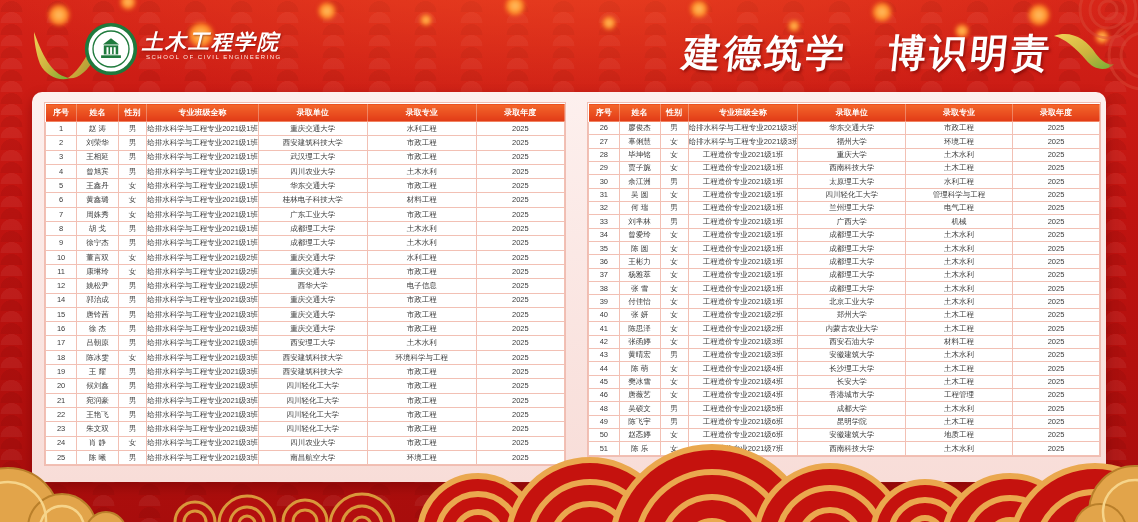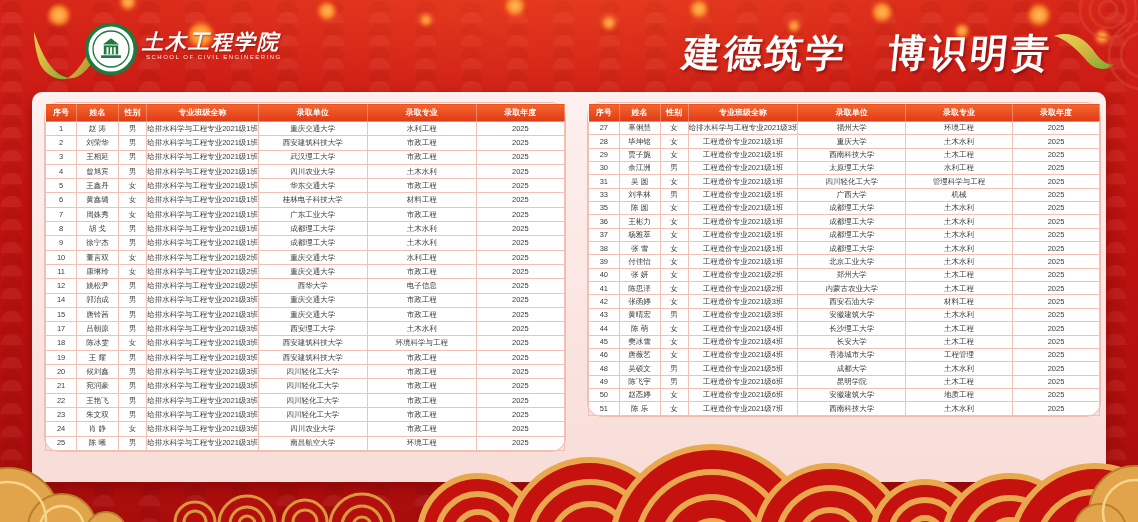--- a/index.html
+++ b/index.html
@@ -33,21 +33,21 @@
     letter-spacing:3px; transform:skewX(-6deg); text-shadow:2px 2px 3px rgba(100,0,0,.55); white-space:nowrap; }
   .slogan-ribbon { position:absolute; right:22px; top:28px; }
 
   
   .main-panel { position:absolute; left:32px; top:92px; width:1074px; height:390px;
     background:linear-gradient(180deg,#fdf0ee 0%,#f8ddd8 100%); border-radius:10px;
     box-shadow:0 5px 12px rgba(100,0,0,.45); }
 
   
   table { border-collapse:collapse; table-layout:fixed; background:#fff; }
-  .tbl { position:absolute; box-shadow:0 0 0 1px #f0bdb2;border-radius:14px; }
+  .tbl { position:absolute; box-shadow:0 0 0 1px #f0bdb2; }
   .tbl-left  { left:45px;  top:103px; width:520px; }
   .tbl-right { left:588px; top:103px; width:512px; }
   th { background:linear-gradient(180deg,#f4672b 0%,#e13a16 100%); color:#fff; font-weight:bold;
     font-size:8px; height:18px; border:1px solid rgba(255,255,255,.3); text-align:center; padding:0; }
   td { font-size:7.5px; color:#3b3b3b; border:1px solid #f2c0b4; text-align:center;
     padding:0; line-height:1; white-space:nowrap; overflow:hidden; }
   .tbl-left  td { height:14.3px; }
   .tbl-right td { height:13.35px; }
 
   
@@ -251,20 +251,29 @@
         <tr>
           <td>15</td>
           <td>唐铃茜</td>
           <td>男</td>
           <td>给排水科学与工程专业2021级3班</td>
           <td>重庆交通大学</td>
           <td>市政工程</td>
           <td>2025</td>
         </tr>
         <tr>
+          <td>16</td>
+          <td>徐 杰</td>
+          <td>男</td>
+          <td>给排水科学与工程专业2021级3班</td>
+          <td>重庆交通大学</td>
+          <td>市政工程</td>
+          <td>2025</td>
+        </tr>
+        <tr>
           <td>17</td>
           <td>吕朝原</td>
           <td>男</td>
           <td>给排水科学与工程专业2021级3班</td>
           <td>西安理工大学</td>
           <td>土木水利</td>
           <td>2025</td>
         </tr>
         <tr>
           <td>18</td>
@@ -356,20 +365,29 @@
           <th>姓名</th>
           <th>性别</th>
           <th>专业班级全称</th>
           <th>录取单位</th>
           <th>录取专业</th>
           <th>录取年度</th>
         </tr>
       </thead>
       <tbody>
         <tr>
+          <td>26</td>
+          <td>廖俊杰</td>
+          <td>男</td>
+          <td>给排水科学与工程专业2021级3班</td>
+          <td>华东交通大学</td>
+          <td>市政工程</td>
+          <td>2025</td>
+        </tr>
+        <tr>
           <td>27</td>
           <td>辜俐慧</td>
           <td>女</td>
           <td>给排水科学与工程专业2021级3班</td>
           <td>福州大学</td>
           <td>环境工程</td>
           <td>2025</td>
         </tr>
         <tr>
           <td>28</td>
@@ -401,26 +419,44 @@
         <tr>
           <td>31</td>
           <td>吴 圆</td>
           <td>女</td>
           <td>工程造价专业2021级1班</td>
           <td>四川轻化工大学</td>
           <td>管理科学与工程</td>
           <td>2025</td>
         </tr>
         <tr>
+          <td>32</td>
+          <td>何 瑞</td>
+          <td>男</td>
+          <td>工程造价专业2021级1班</td>
+          <td>兰州理工大学</td>
+          <td>电气工程</td>
+          <td>2025</td>
+        </tr>
+        <tr>
           <td>33</td>
           <td>刘芈林</td>
           <td>男</td>
           <td>工程造价专业2021级1班</td>
           <td>广西大学</td>
           <td>机械</td>
+          <td>2025</td>
+        </tr>
+        <tr>
+          <td>34</td>
+          <td>曾爱玲</td>
+          <td>女</td>
+          <td>工程造价专业2021级1班</td>
+          <td>成都理工大学</td>
+          <td>土木水利</td>
           <td>2025</td>
         </tr>
         <tr>
           <td>35</td>
           <td>陈 圆</td>
           <td>女</td>
           <td>工程造价专业2021级1班</td>
           <td>成都理工大学</td>
           <td>土木水利</td>
           <td>2025</td>

